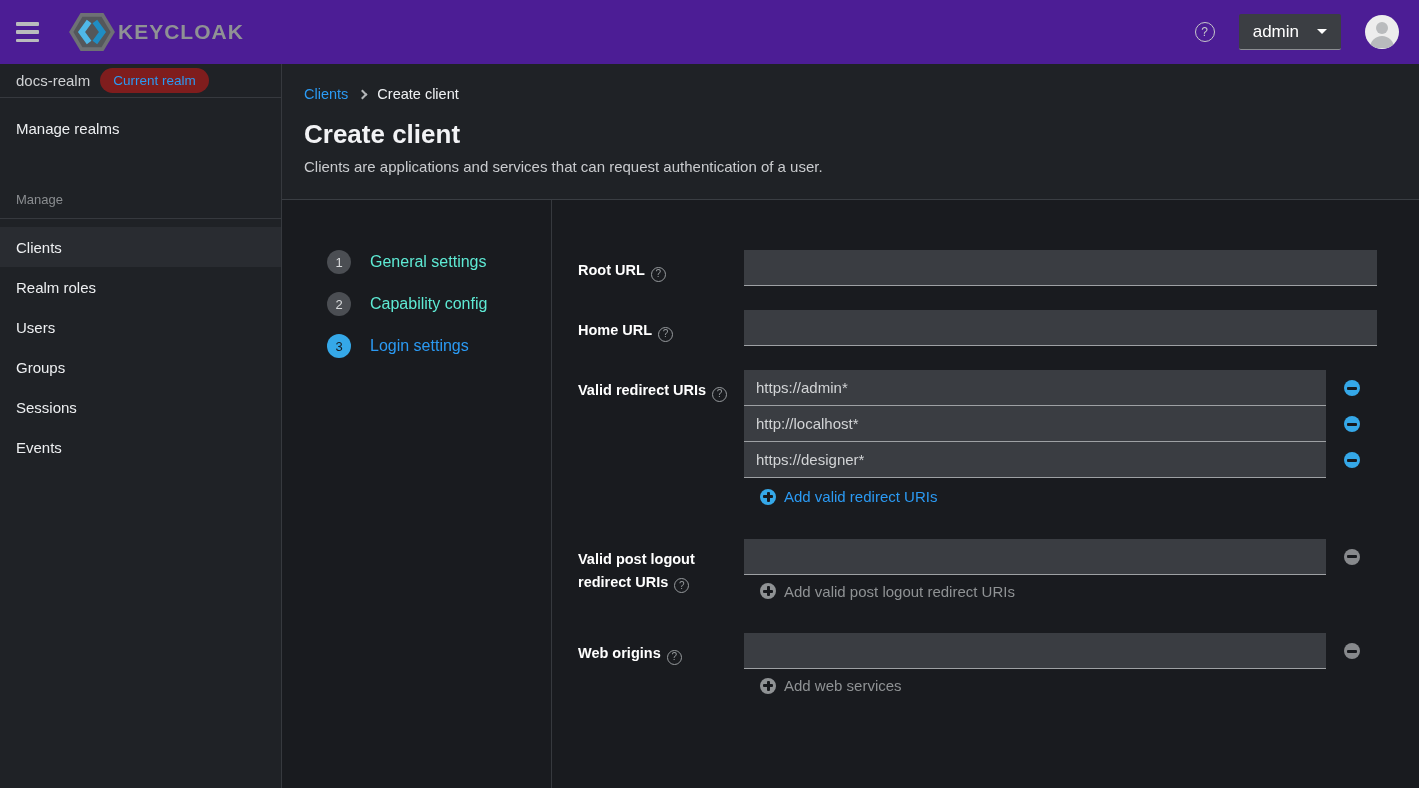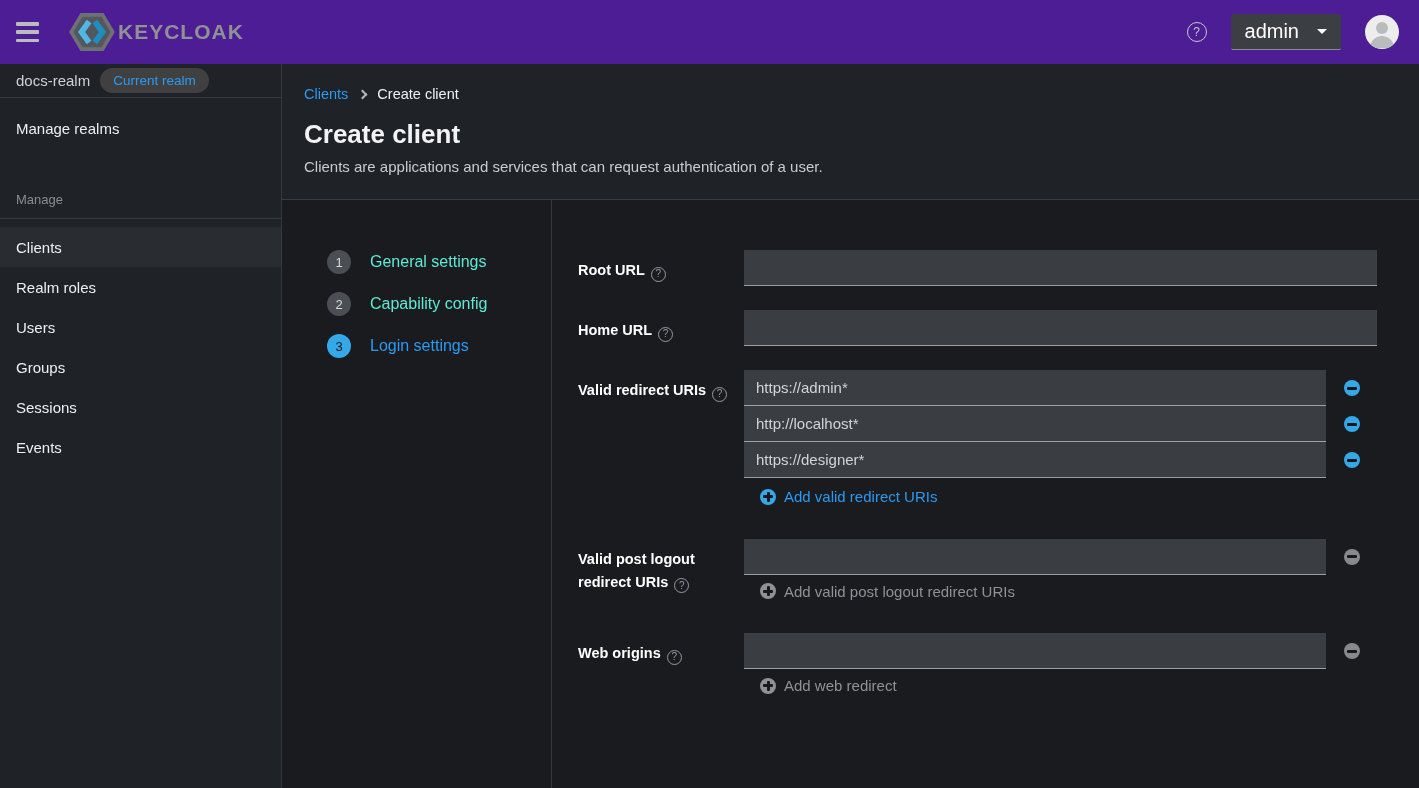--- a/index.html
+++ b/index.html
@@ -9,32 +9,32 @@
   
   .topbar { height:64px; background:#4c1d95; display:flex; align-items:center; padding:0 20px 0 16px; }
   .hamburger { width:23px; height:20px; display:flex; flex-direction:column; justify-content:space-between; background:none; border:none; cursor:pointer; margin-right:30px; }
   .hamburger span { display:block; height:3.5px; background:#b9bbbd; border-radius:1px; }
   .brand { display:flex; align-items:center; }
   .brand svg { display:block; }
   .brand-text { font-size:21px; font-weight:bold; color:#8f9294; letter-spacing:1px; margin-left:3px; }
   .topbar-right { margin-left:auto; display:flex; align-items:center; gap:24px; }
   .help-circle { width:20px; height:20px; border:1.5px solid #c6c8ca; border-radius:50%; color:#c6c8ca; font-size:12px; display:flex; align-items:center; justify-content:center; cursor:pointer; background:none; }
   .help-circle::after { content:"?"; }
-  .user-dropdown { height:36px; background:#3b3e43; border:none; border-bottom:1px solid #8a8d90; border-radius:2px; color:#fff; font-size:20px; font-family:inherit; padding:0 14px; display:flex; align-items:center; gap:18px; cursor:pointer; }
+  .user-dropdown { height:36px; background:#3b3e43; border:none; border-bottom:1px solid #8a8d90; border-radius:2px; color:#fff; font-size:17px; font-family:inherit; padding:0 14px; display:flex; align-items:center; gap:18px; cursor:pointer; }
   .caret-down { width:0; height:0; border-left:5px solid transparent; border-right:5px solid transparent; border-top:5px solid #fff; }
   .avatar { width:34px; height:34px; border-radius:50%; background:#ededed; overflow:hidden; cursor:pointer; border:none; padding:0; }
 
   
   .shell { display:flex; height:724px; }
 
   
   .sidebar { width:282px; min-width:282px; background:#1f2226; border-right:1px solid #36393e; display:flex; flex-direction:column; }
   .realm-row { height:34px; display:flex; align-items:center; gap:10px; padding:0 16px; border-bottom:1px solid #36393e; }
   .realm-name { color:#cfd1d3; font-size:15px; }
-  .realm-badge { background:#404040; color:#2b9af3; font-size:13.5px; padding:5px 13px; border-radius:14px; white-space:nowrap; }
+  .realm-badge { background:#7f1d1d; color:#2b9af3; font-size:13.5px; padding:5px 13px; border-radius:14px; white-space:nowrap; }
   .nav-item { height:40px; display:flex; align-items:center; padding:0 16px; color:#edeff1; font-size:15px; cursor:pointer; }
   .nav-item.selected { background:#292c31; }
   .manage-realms { margin-top:10px; }
   .nav-section { margin-top:44px; }
   .section-title { padding:0 16px; color:#8a8d90; font-size:13px; height:16px; line-height:16px; margin-bottom:10px; }
   .section-divider { height:1px; background:#36393e; }
   .nav-list { list-style:none; margin-top:8px; }
 
   
   .main { flex:1; display:flex; flex-direction:column; background:#1f2226; min-width:0; }
@@ -226,21 +226,21 @@
           <div class="form-label">
             <span>Web origins</span><span class="help-icon"></span>
           </div>
           <div class="form-input-col">
             <div class="uri-row">
               <input class="text-input" value="" style="">
               <button class="minus-btn disabled"></button>
             </div>
             <button class="add-link disabled">
               <span class="plus-btn"></span>
-              <span>Add web redirect</span>
+              <span>Add web services</span>
             </button>
           </div>
         </div>
 
       </section>
     </div>
   </main>
 </div>
 
 </body></html>

